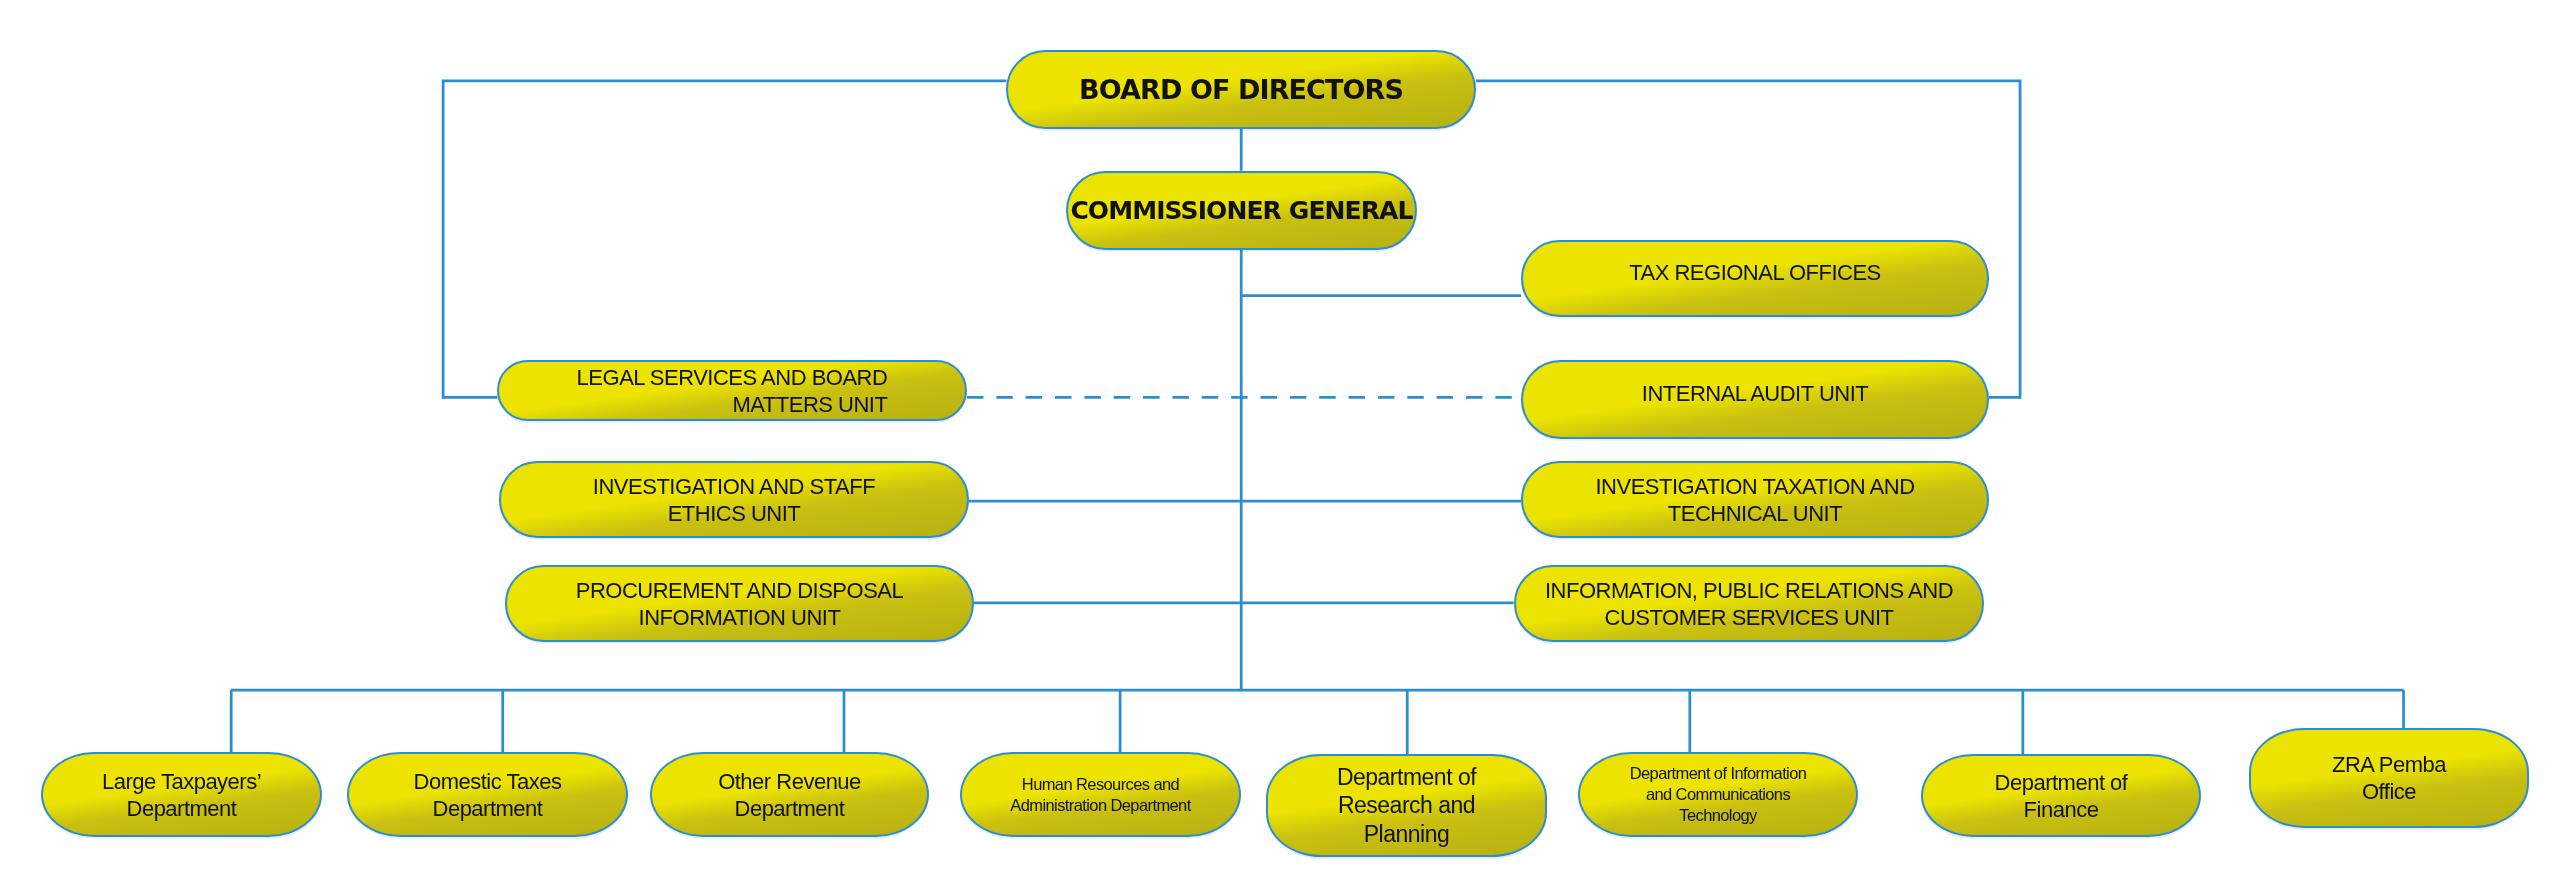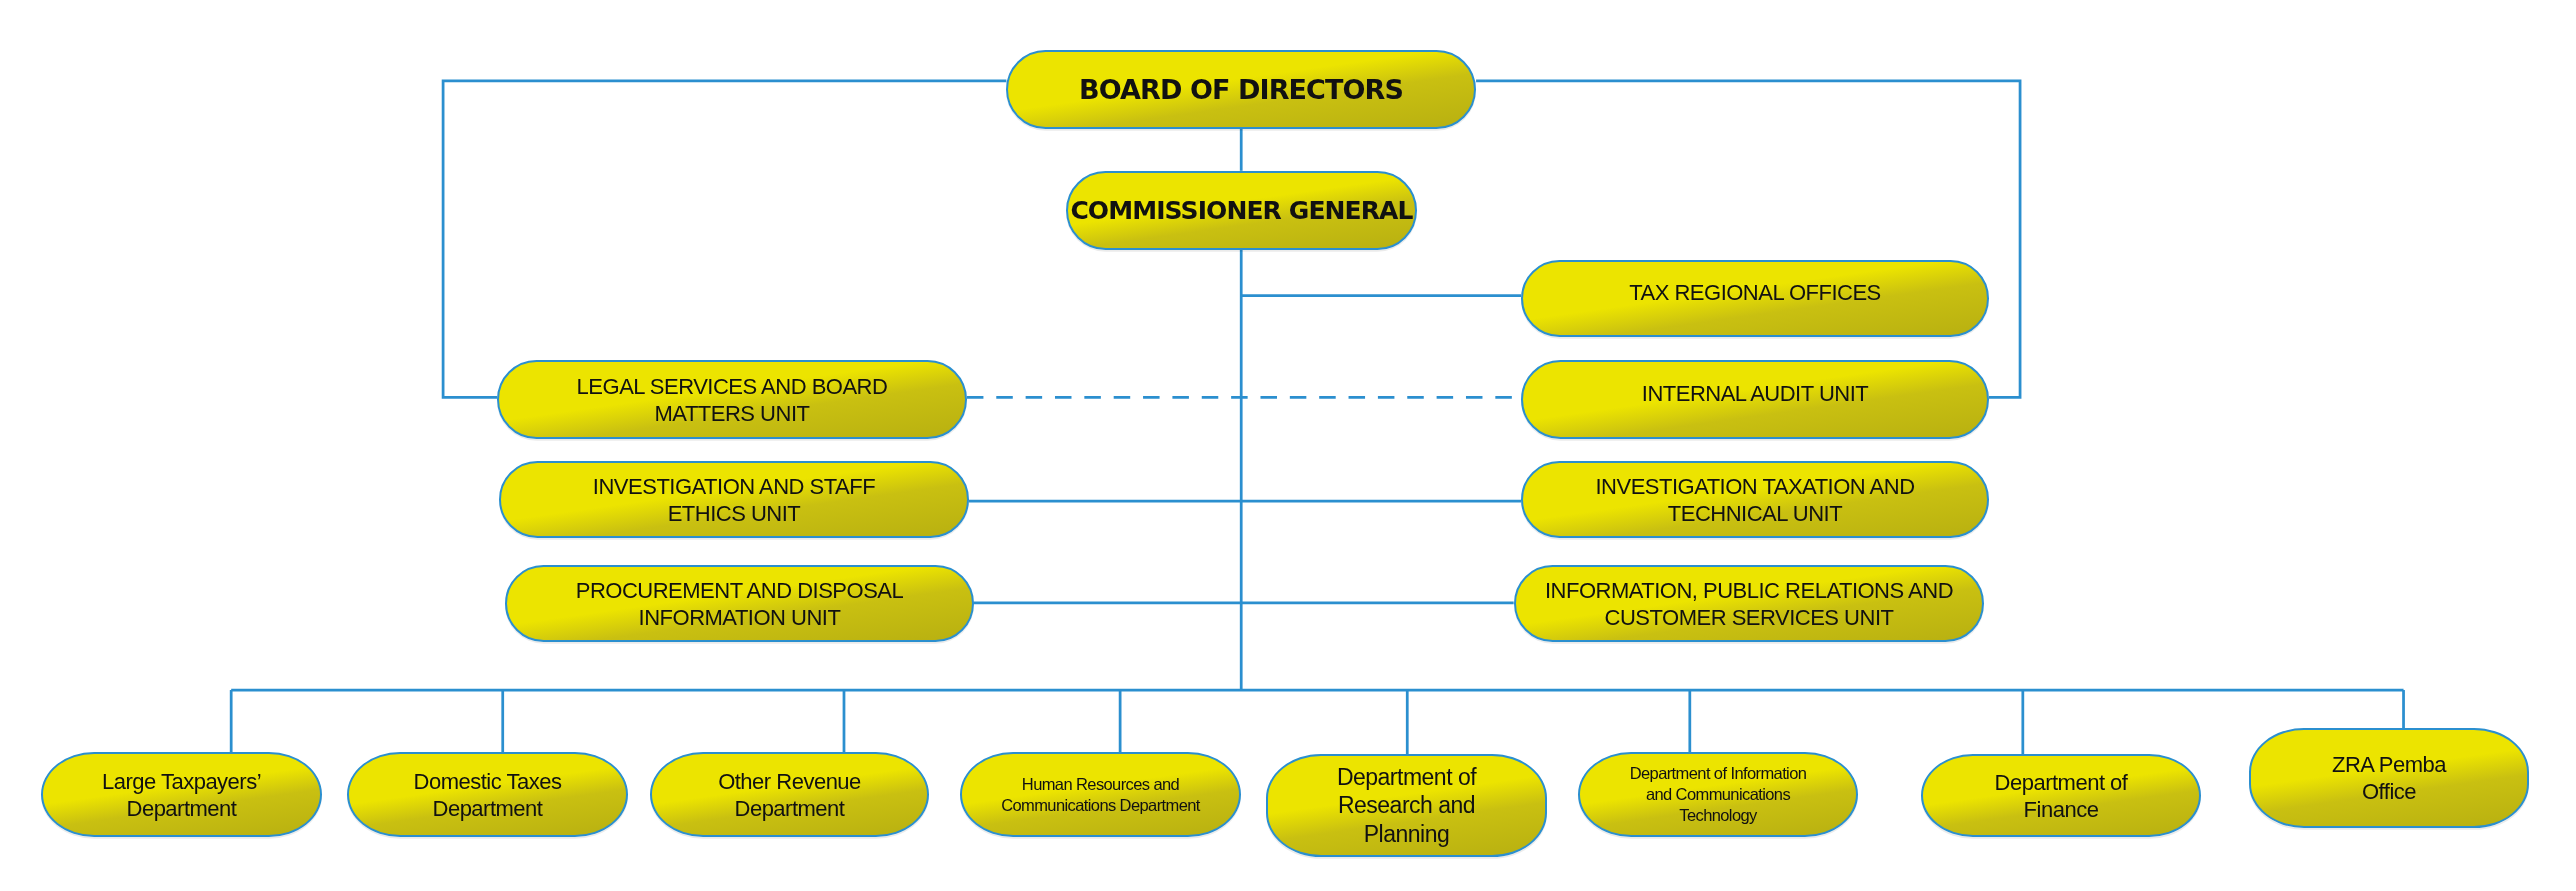--- a/index.html
+++ b/index.html
@@ -58,24 +58,24 @@
   </g>
 </svg>
 
 <div class="node top" style="left:1006px;top:50px;width:470px;height:79px;">
   <span>BOARD OF DIRECTORS</span>
 </div>
 <div class="node top" style="left:1066px;top:171px;width:351px;height:79px;font-size:25px;">
   <span>COMMISSIONER GENERAL</span>
 </div>
 
-<div class="node unit" style="left:1521px;top:260px;width:468px;height:77px;align-items:flex-start;padding-top:16.5px;">
+<div class="node unit" style="left:1521px;top:240px;width:468px;height:77px;align-items:flex-start;padding-top:16.5px;">
   <span>TAX REGIONAL OFFICES</span>
 </div>
-<div class="node unit" style="left:497px;top:360px;width:470px;height:79px;">
+<div class="node unit" style="left:497px;top:360px;width:470px;height:61px;text-align:right;">
   <span>LEGAL SERVICES AND BOARD
 MATTERS UNIT</span>
 </div>
 <div class="node unit" style="left:1521px;top:360px;width:468px;height:79px;align-items:flex-start;padding-top:18.3px;">
   <span>INTERNAL AUDIT UNIT</span>
 </div>
 <div class="node unit" style="left:499px;top:461px;width:470px;height:77px;">
   <span>INVESTIGATION AND STAFF
 ETHICS UNIT</span>
 </div>
@@ -99,21 +99,21 @@
 <div class="node dept" style="left:347px;top:752px;width:281px;height:85px;">
   <span>Domestic Taxes
 Department</span>
 </div>
 <div class="node dept" style="left:650px;top:752px;width:279px;height:85px;">
   <span>Other Revenue
 Department</span>
 </div>
 <div class="node dept small" style="left:960px;top:752px;width:281px;height:85px;">
   <span>Human Resources and
-Communications Department</span>
+Administration Department</span>
 </div>
 <div class="node dept" style="left:1266px;top:754px;width:281px;height:103px;font-size:23px;line-height:28.4px;">
   <span>Department of
 Research and
 Planning</span>
 </div>
 <div class="node dept small" style="left:1578px;top:752px;width:280px;height:85px;">
   <span>Department of Information
 and Communications
 Technology</span>

